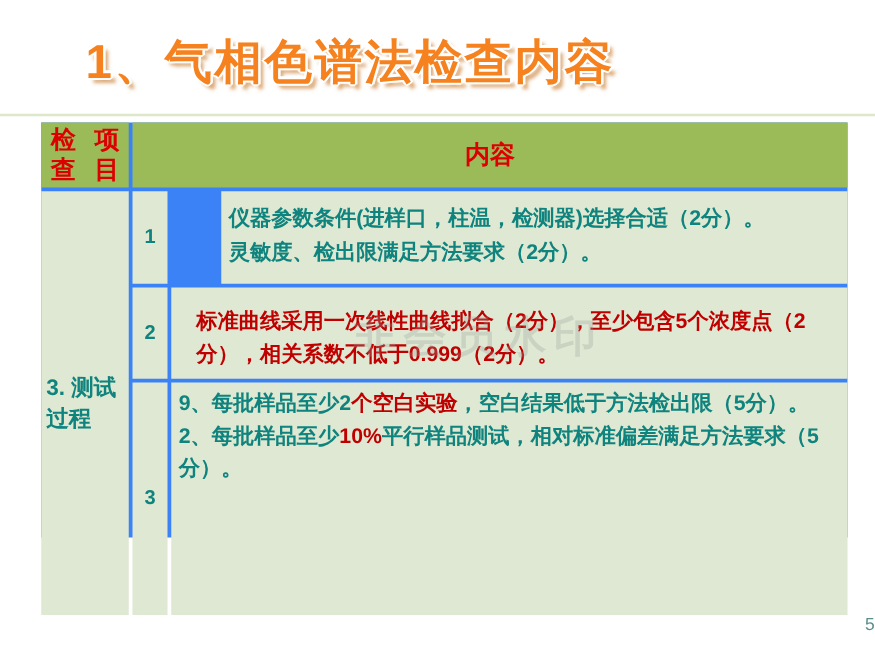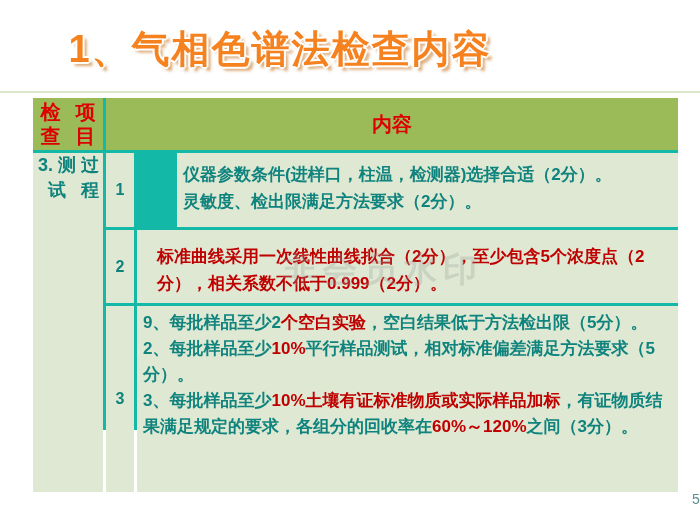--- a/index.html
+++ b/index.html
@@ -18,35 +18,35 @@
   }
   .title-rule{
     position:absolute;top:91px;left:0;width:700px;height:2px;
     background:#d9e5c4;opacity:.9;
   }
   .table{
     position:absolute;left:33px;top:98px;width:645px;height:332px;
     display:grid;
     grid-template-columns:70px 28px 1fr;
     grid-template-rows:52px 74px 73px 186px;
-    gap:3px;background:#14b8a6;
+    gap:3px;background:#3b82f6;
   }
   .cell{box-sizing:border-box;}
   .head{
     background:#9BBB59;color:#DD0000;font-weight:bold;font-size:20px;
     display:flex;align-items:center;justify-content:center;text-align:center;
     line-height:24px;
   }
   .c1{grid-column:1;grid-row:1;}
   .c23{grid-column:2/4;grid-row:1;}
   .light{background:#DEE8D2;}
   .leftcell{
     grid-column:1;grid-row:2/5;
-    display:flex;flex-direction:row;justify-content:center;
-    padding-left:4px;font-size:18px;font-weight:bold;color:#0F837D;line-height:25px;text-align:center;
+    display:flex;flex-direction:column;justify-content:center;
+    padding-left:4px;font-size:18px;font-weight:bold;color:#0F837D;line-height:25px;
   }
   .num{
     display:flex;align-items:center;justify-content:center;
     font-size:16px;font-weight:bold;color:#0F837D;
   }
   .numr1{grid-column:2;grid-row:2;}
   .numr2{grid-column:2;grid-row:3;}
   .numr3{grid-column:2;grid-row:4;}
   .content{
     grid-column:3;font-size:17px;font-weight:bold;line-height:26px;
@@ -92,19 +92,18 @@
 
     <div class="cell light num numr2">2</div>
     <div class="cell light content contr2">
         <div class="para"><span class="red">标准曲线采用一次线性曲线拟合（2分），至少包含5个浓度点（2分），相关系数不低于0.999（2分）。</span></div>
       </div>
 
     <div class="cell light num numr3">3</div>
     <div class="cell light content contr3">
         <div class="para"><span class="teal">9、每批样品至少2</span><span class="red">个空白实验</span><span class="teal">，空白结果低于方法检出限（5分）。</span></div>
         <div class="para"><span class="teal">2、每批样品至少</span><span class="red">10%</span><span class="teal">平行样品测试，相对标准偏差满足方法要求（5分）。</span></div>
-        <div class="para"><span class="teal">3、每批样品至少</span><span class="red">10%土壤有证标准物质或实际样品加标</span><span class="teal">，有证物质结果满足规定的要求，各组分的回收率在</span><span class="red">60%～120%</span><span class="teal">之间（3分）。</span></div>
       </div>
   </div>
 
   <div class="watermark">非会员水印</div>
   <div class="page-number">58</div>
 </div>
 
 </body></html>

